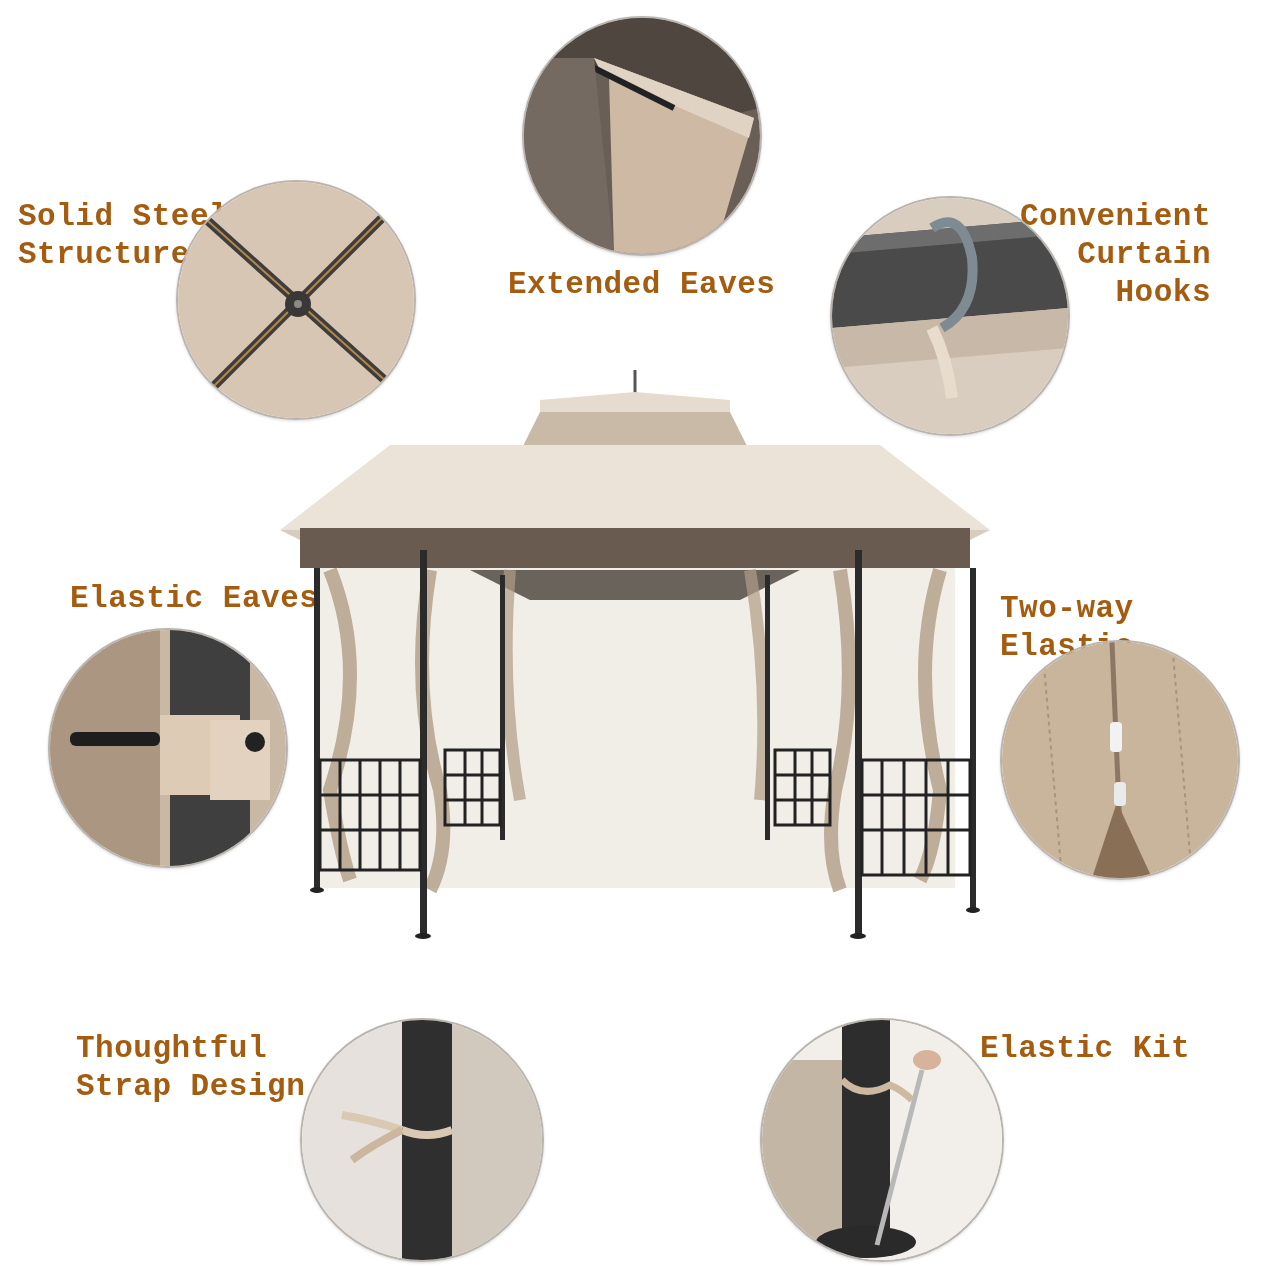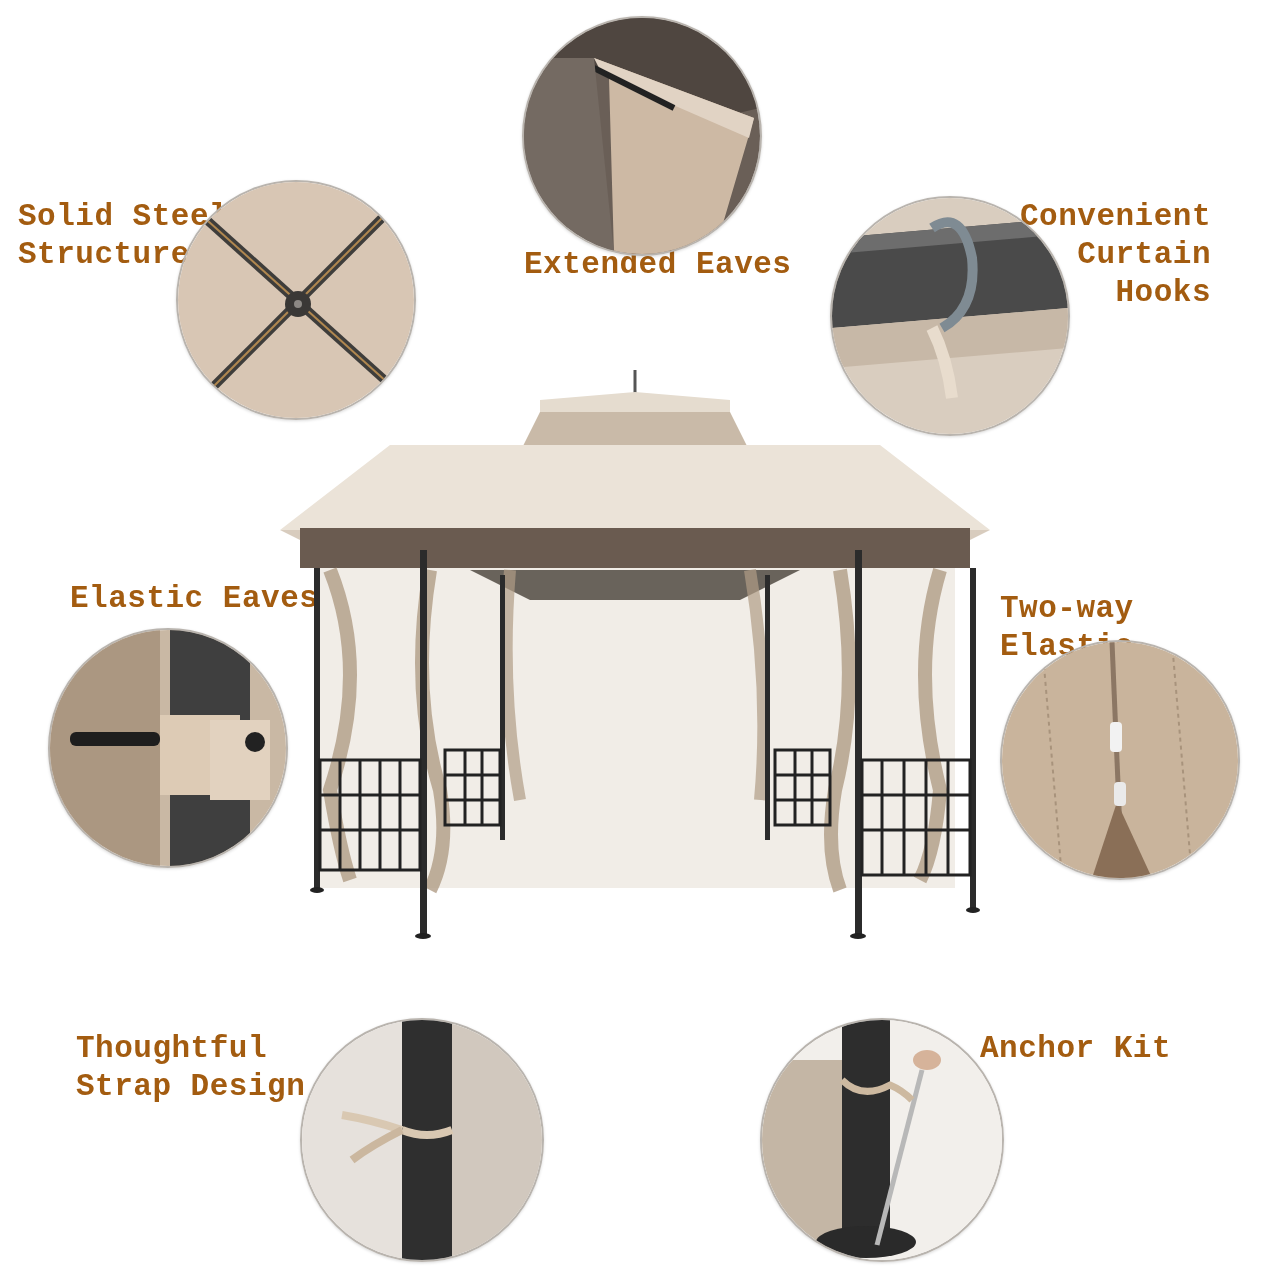--- a/index.html
+++ b/index.html
@@ -8,29 +8,29 @@
   .circle{position:absolute;border-radius:50%;overflow:hidden;border:2px solid #b9b4ae;box-shadow:0 1px 3px rgba(0,0,0,0.15);}
   .circle svg{width:100%;height:100%;display:block;}
   .gazebo{position:absolute;left:270px;top:370px;width:730px;height:580px;}
   .gazebo svg{width:100%;height:100%;display:block;}
 </style>
 </head>
 <body>
 
 <div class="label" style="left:18px;top:198px;">Solid Steel
 Structure</div>
-<div class="label" style="left:508px;top:246px;margin-left:16px;">Extended Eaves</div>
+<div class="label" style="left:508px;top:266px;">Extended Eaves</div>
 <div class="label" style="left:1020px;top:198px;text-align:right;">Convenient
 Curtain
 Hooks</div>
 <div class="label" style="left:70px;top:580px;">Elastic Eaves</div>
 <div class="label" style="left:1000px;top:590px;">Two-way Elastic</div>
 <div class="label" style="left:76px;top:1030px;">Thoughtful
 Strap Design</div>
-<div class="label" style="left:980px;top:1030px;">Anchor Kit</div>
+<div class="label" style="left:980px;top:1030px;">Elastic Kit</div>
 
 <div class="circle" style="left:176px;top:180px;width:236px;height:236px;">
   <svg viewBox="0 0 236 236">
     <rect width="236" height="236" fill="#d8c6b4"></rect>
     <line x1="20" y1="30" x2="220" y2="210" stroke="#3e3d3b" stroke-width="9"></line>
     <line x1="20" y1="30" x2="220" y2="210" stroke="#b0874f" stroke-width="2"></line>
     <line x1="215" y1="25" x2="25" y2="215" stroke="#3e3d3b" stroke-width="9"></line>
     <line x1="215" y1="25" x2="25" y2="215" stroke="#b0874f" stroke-width="2"></line>
     <circle cx="120" cy="122" r="13" fill="#3a3836"></circle>
     <circle cx="120" cy="122" r="4" fill="#8c8884"></circle>

